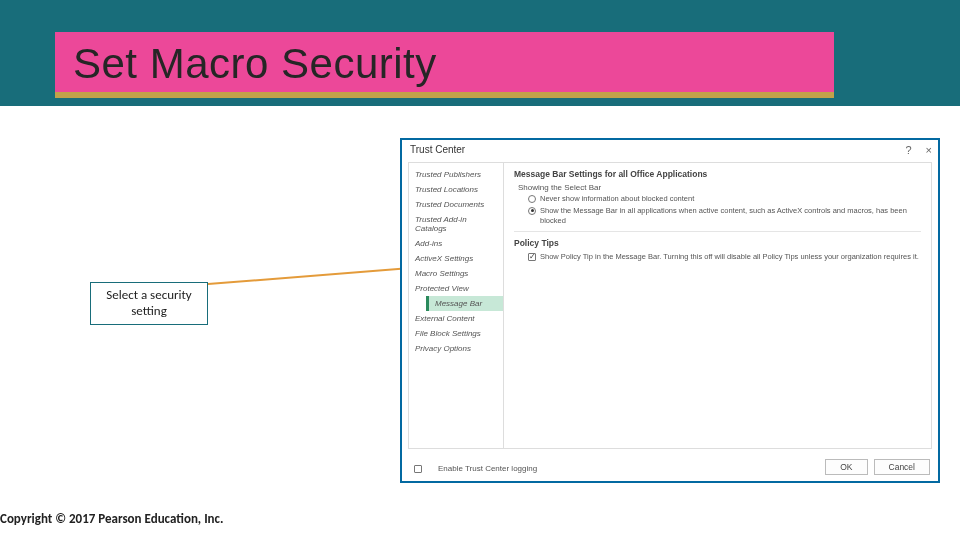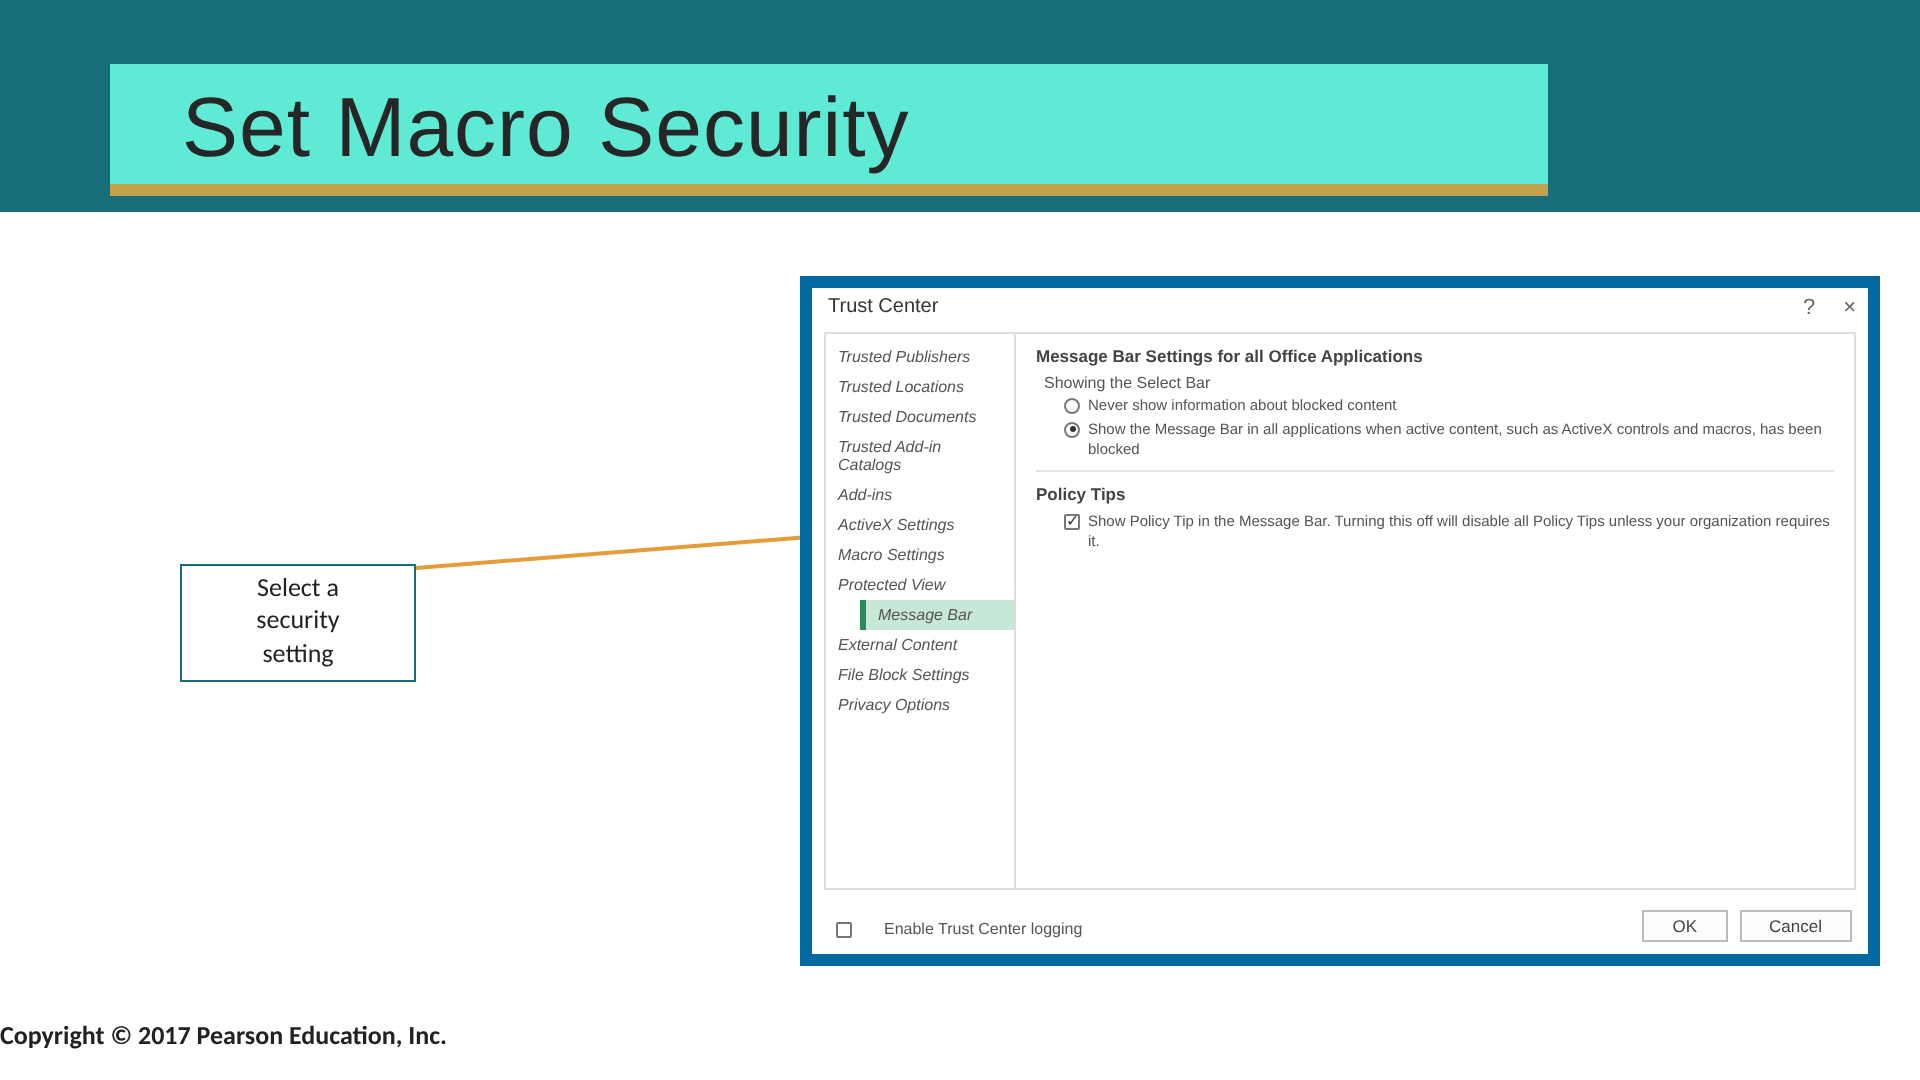--- a/index.html
+++ b/index.html
@@ -18,32 +18,32 @@
     height: 106px;
     background: #186d7a;
   }
   .slide-title {
     position: absolute;
     left: 55px;
     top: 32px;
     font-size: 42px;
     font-weight: 400;
     color: #262626;
-    background: #5eead4;
-    padding: 8px 18px 4px 36px;
+    background: #ec4899;
+    padding: 8px 18px 4px 18px;
     letter-spacing: 0.5px;
     border-bottom: 6px solid #c1a24a;
-    width: 719px;
+    width: 779px;
   }
   .callout {
     position: absolute;
     left: 90px;
     top: 282px;
     width: 118px;
-    padding: 4px 24px;
+    padding: 4px 8px;
     border: 1.5px solid #186d7a;
     background: #ffffff;
     text-align: center;
     font-family: Calibri, Arial, sans-serif;
     font-size: 13px;
     line-height: 1.25;
     color: #222;
   }
   .pointer-line {
     position: absolute;
@@ -54,21 +54,21 @@
     background: #e49b3a;
     transform-origin: left center;
     transform: rotate(-4.5deg);
   }
   .dialog {
     position: absolute;
     left: 400px;
     top: 138px;
     width: 540px;
     height: 345px;
-    border: 6px solid #0369a1;
+    border: 2px solid #0369a1;
     background: #ffffff;
     font-size: 8.5px;
     color: #555;
   }
   .dialog-title {
     font-size: 10px;
     color: #333;
     padding: 4px 8px 2px 8px;
   }
   .dialog-controls {

